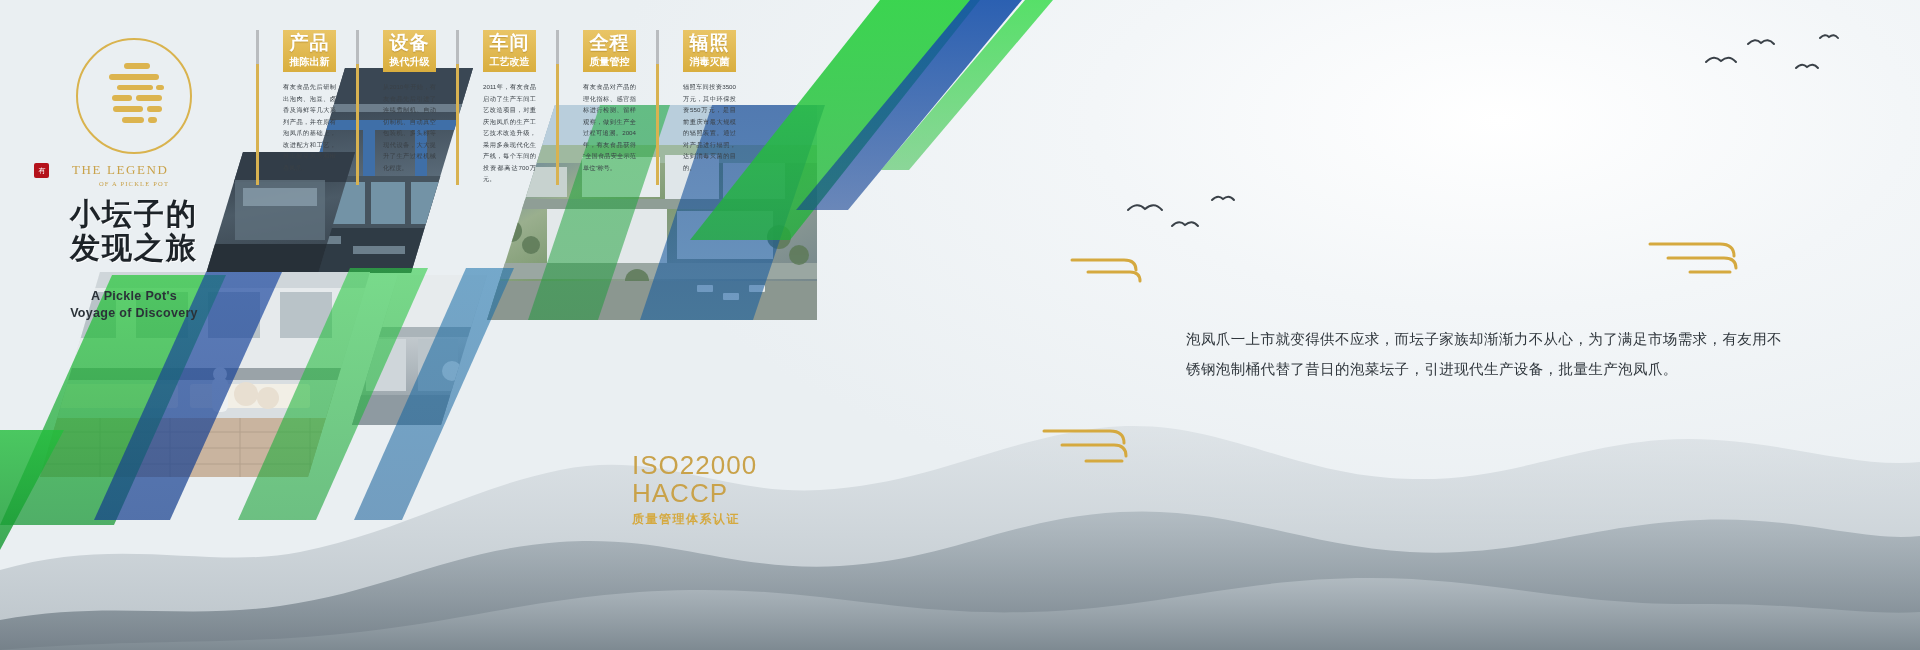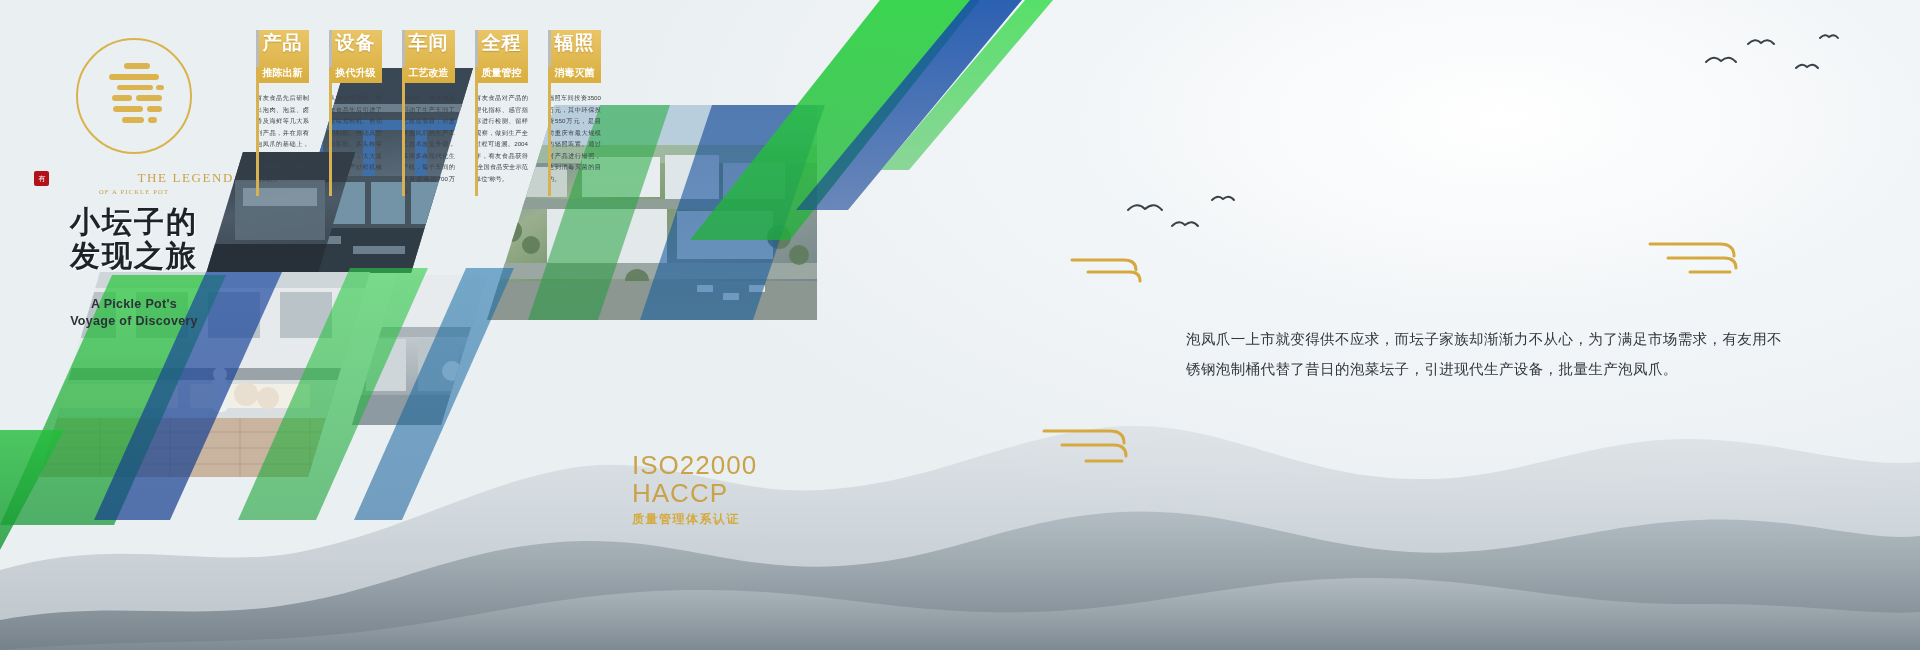--- a/index.html
+++ b/index.html
@@ -17,21 +17,21 @@
 
   
   .mist{position:absolute;inset:0;pointer-events:none;}
   .mtn{position:absolute;bottom:0;left:0;width:1920px;height:330px;}
 
   
   .hero{position:absolute;left:34px;top:38px;width:200px;text-align:center;}
   .seal{width:112px;height:112px;border-radius:50%;border:2px solid #d9b34e;
         margin:0 auto;position:relative;}
   .seal svg{position:absolute;left:0;top:0;}
-  .legend-row{display:flex;align-items:center;justify-content:space-between;gap:23px;margin-top:16px;}
+  .legend-row{display:flex;align-items:center;justify-content:flex-start;gap:23px;margin-top:8px;}
   .legend-stamp{width:15px;height:15px;background:#b4121b;border-radius:2px;
      color:#fff;font-size:7px;line-height:15px;letter-spacing:-1px;}
   .legend-en{font-family:"Liberation Serif","DejaVu Serif",serif;color:#c9a24a;
      font-size:13px;letter-spacing:1.6px;}
   .legend-sub{font-family:"Liberation Serif","DejaVu Serif",serif;color:#c9a24a;
      font-size:6.5px;letter-spacing:1.2px;margin-top:2px;}
   .hero-cn{margin-top:10px;font-size:30px;line-height:1.12;font-weight:700;color:#1d2328;
      letter-spacing:2px;text-shadow:1px 1px 0 rgba(255,255,255,.8);}
   .hero-en{margin-top:24px;font-size:12.5px;line-height:1.35;font-weight:700;color:#2b3238;
      letter-spacing:.3px;}
@@ -39,28 +39,28 @@
   
   .collage{position:absolute;left:0;top:0;width:900px;height:650px;}
   .ph{position:absolute;overflow:hidden;}
   .ph .inner{position:absolute;inset:0;}
 
   
   .ribbon{position:absolute;}
 
   
   .cards{position:absolute;left:256px;top:30px;display:flex;gap:20px;}
-  .card{width:53px;position:relative;padding-left:0;}
+  .card{width:53px;position:relative;padding-left:27px;}
   .card .rule{position:absolute;left:0;top:0;width:3px;height:100%;
      background:linear-gradient(180deg,#b9bcbf 0 22%,#d8b251 22% 100%);}
   .card .tag{background:linear-gradient(180deg,#e9c567 0%,#d9ae3e 100%);
      padding:3px 2px 4px;text-align:center;}
   .card .tag .t1{font-size:19px;font-weight:700;color:#fff;letter-spacing:1px;line-height:1.05;
      text-shadow:0 1px 1px rgba(150,110,20,.45);}
-  .card .tag .t2{font-size:10px;font-weight:700;color:#fff;letter-spacing:0;line-height:1.25;margin-top:14px;}
+  .card .tag .t2{font-size:10px;font-weight:700;color:#fff;letter-spacing:0;line-height:1.25;margin-top:3px;}
   .card .body{margin-top:9px;font-size:6.2px;line-height:1.85;color:#3a4046;text-align:justify;
      text-align-last:left;}
   .card .body::first-line{}
 
   
   .title-cal{position:absolute;left:1175px;top:95px;width:700px;height:125px;}
   .title-cal svg{width:100%;height:100%;}
   .title-text{font-family:"Liberation Serif","DejaVu Serif",serif;}
 
   .para{position:absolute;left:1186px;top:325px;width:608px;

